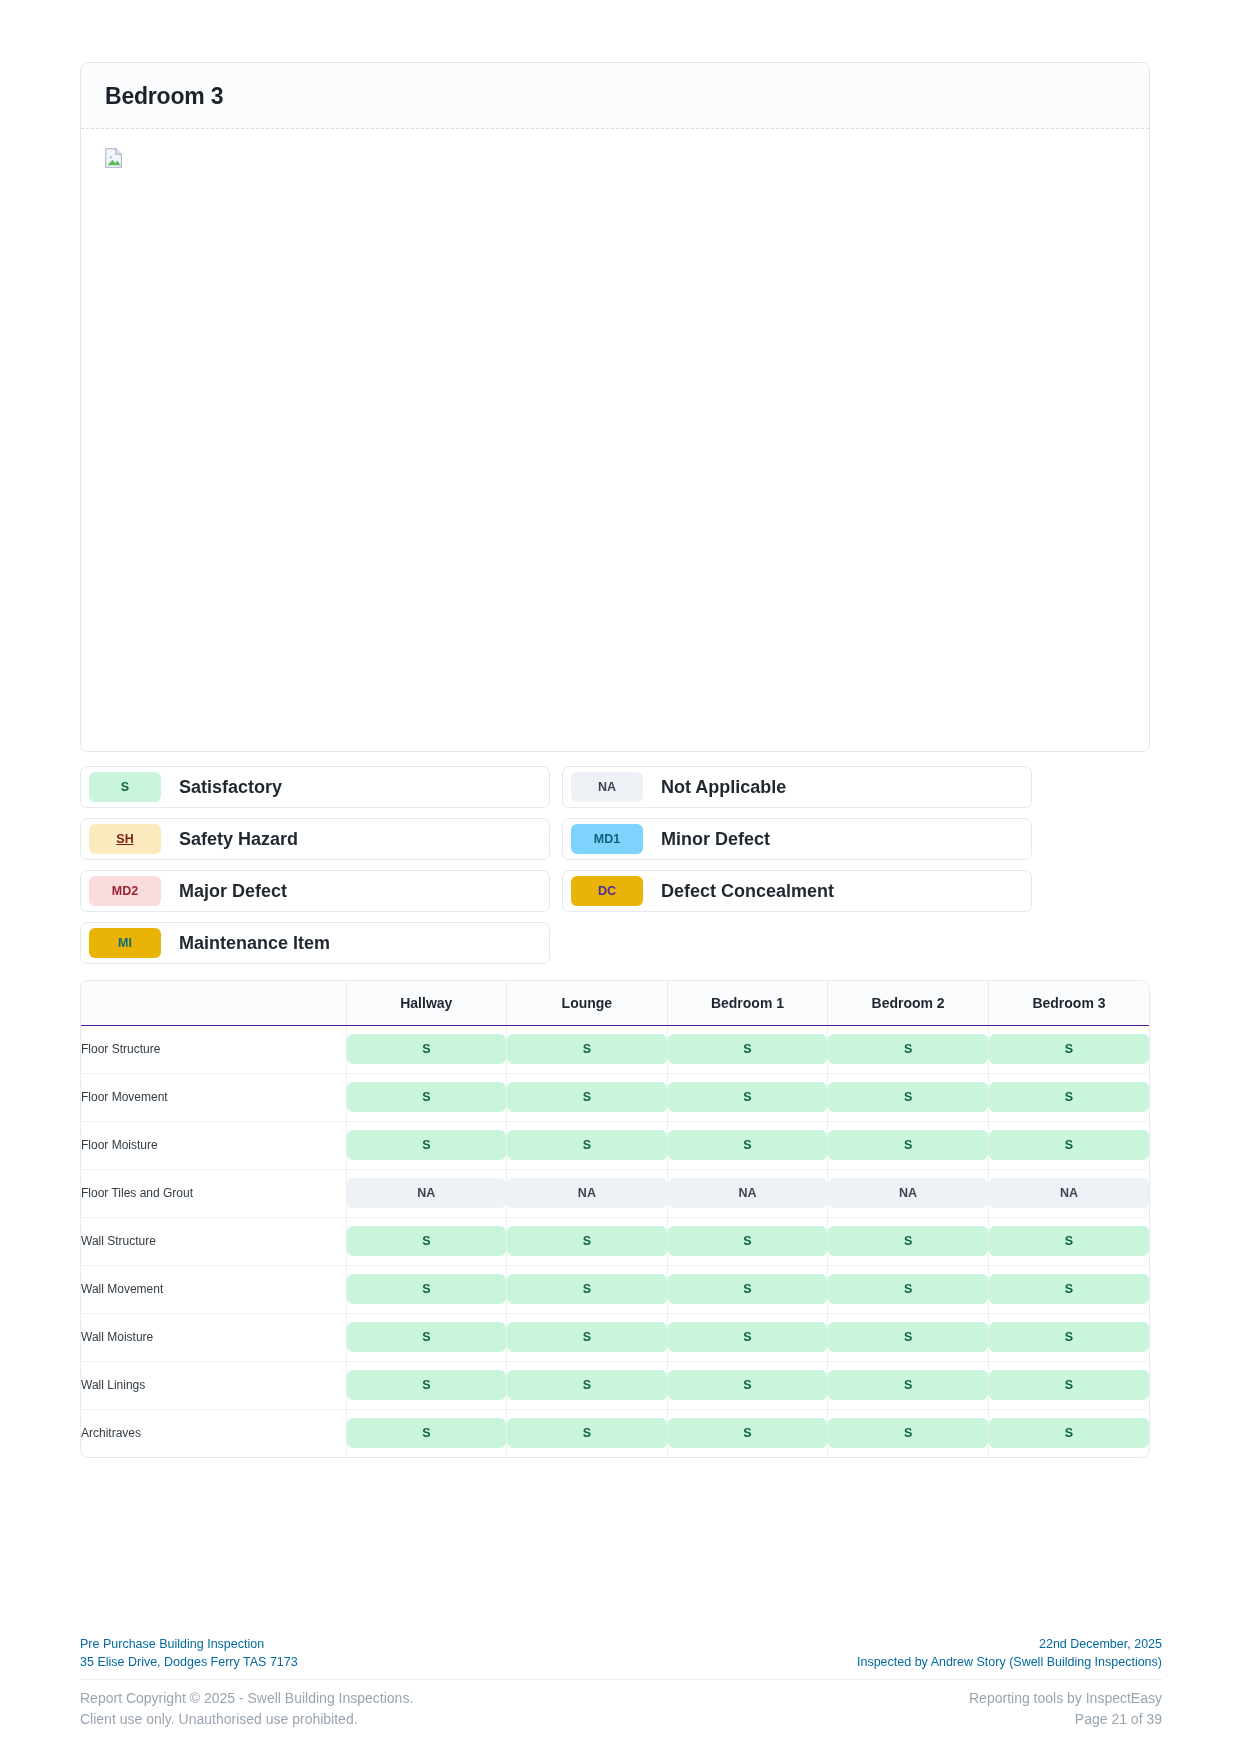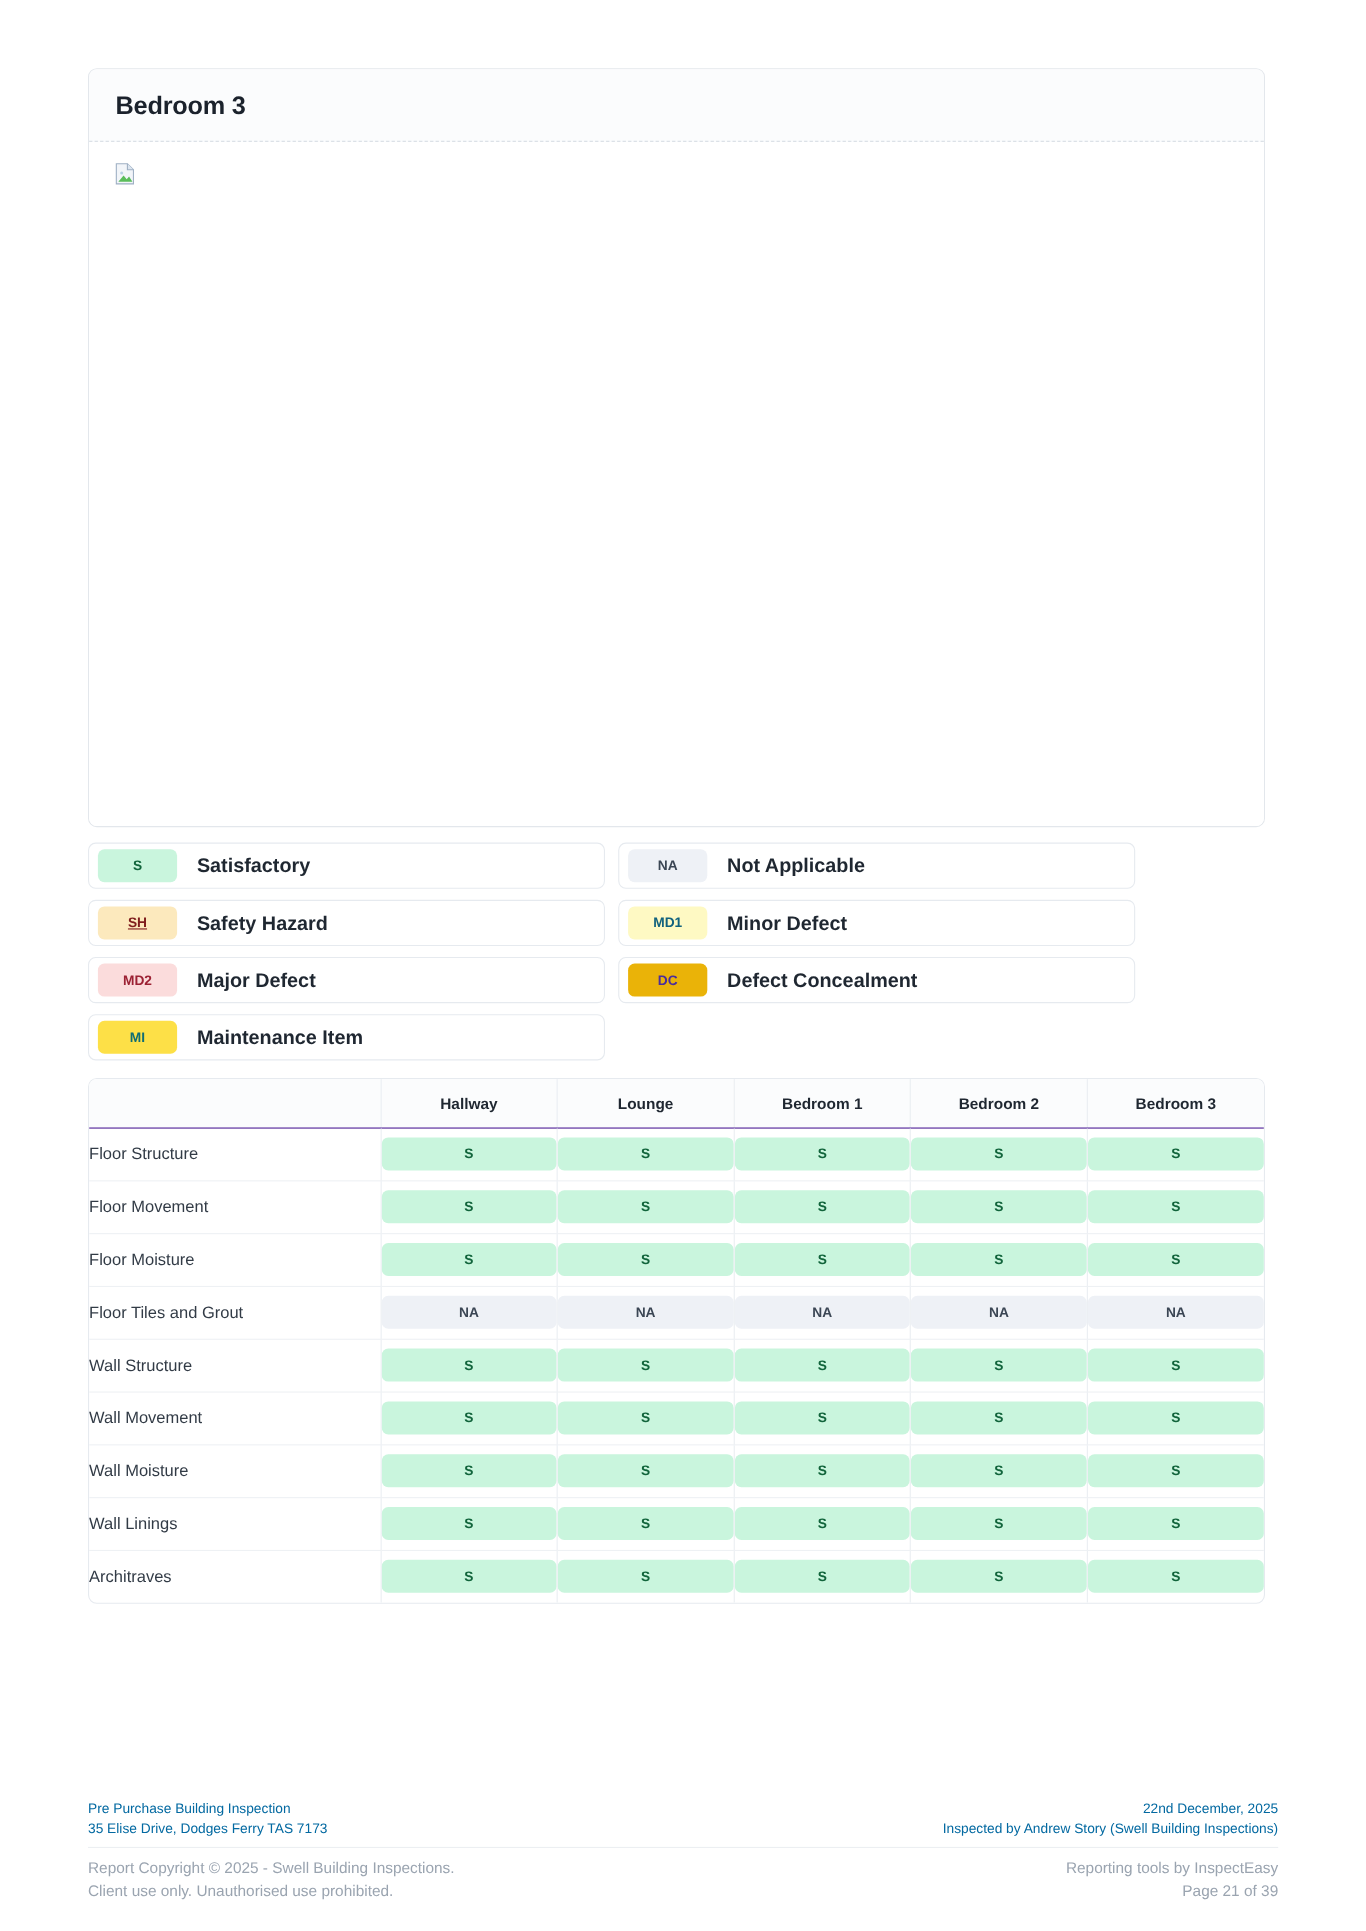--- a/index.html
+++ b/index.html
@@ -110,21 +110,21 @@
     height: 44px;
     font-size: 14px;
     font-weight: bold;
     color: #1f2731;
     text-align: center;
     border-bottom: 1px solid #4c1d95;
   }
   .col-label { width: 265px; }
   .row-label {
     padding-left: 24px;
-    font-size: 15px;
+    font-size: 12px;
     color: #323b46;
     height: 48px;
     text-align: left;
   }
   td.cell {
     height: 48px;
     text-align: center;
     vertical-align: middle;
     padding: 0 9px;
   }
@@ -134,24 +134,24 @@
     line-height: 30px;
     border-radius: 6px;
     font-size: 12.5px;
     font-weight: bold;
   }
 
   
   .st-S   { background: #c9f5dd; color: #11643b; }
   .st-NA  { background: #eef1f6; color: #3b4654; }
   .st-SH  { background: #fce9bd; color: #7f1d1d; text-decoration: underline; }
-  .st-MD1 { background: #fef9c3; color: #12627e; }
+  .st-MD1 { background: #7dd3fc; color: #12627e; }
   .st-MD2 { background: #fbdcdc; color: #9c2234; }
   .st-DC  { background: #eab308; color: #4a2d9c; }
-  .st-MI  { background: #fde047; color: #0f6d74; }
+  .st-MI  { background: #eab308; color: #0f6d74; }
 
   
   .footer {
     position: absolute;
     left: 80px;
     right: 80px;
     bottom: 26px;
   }
   .footer-top {
     display: flex;

